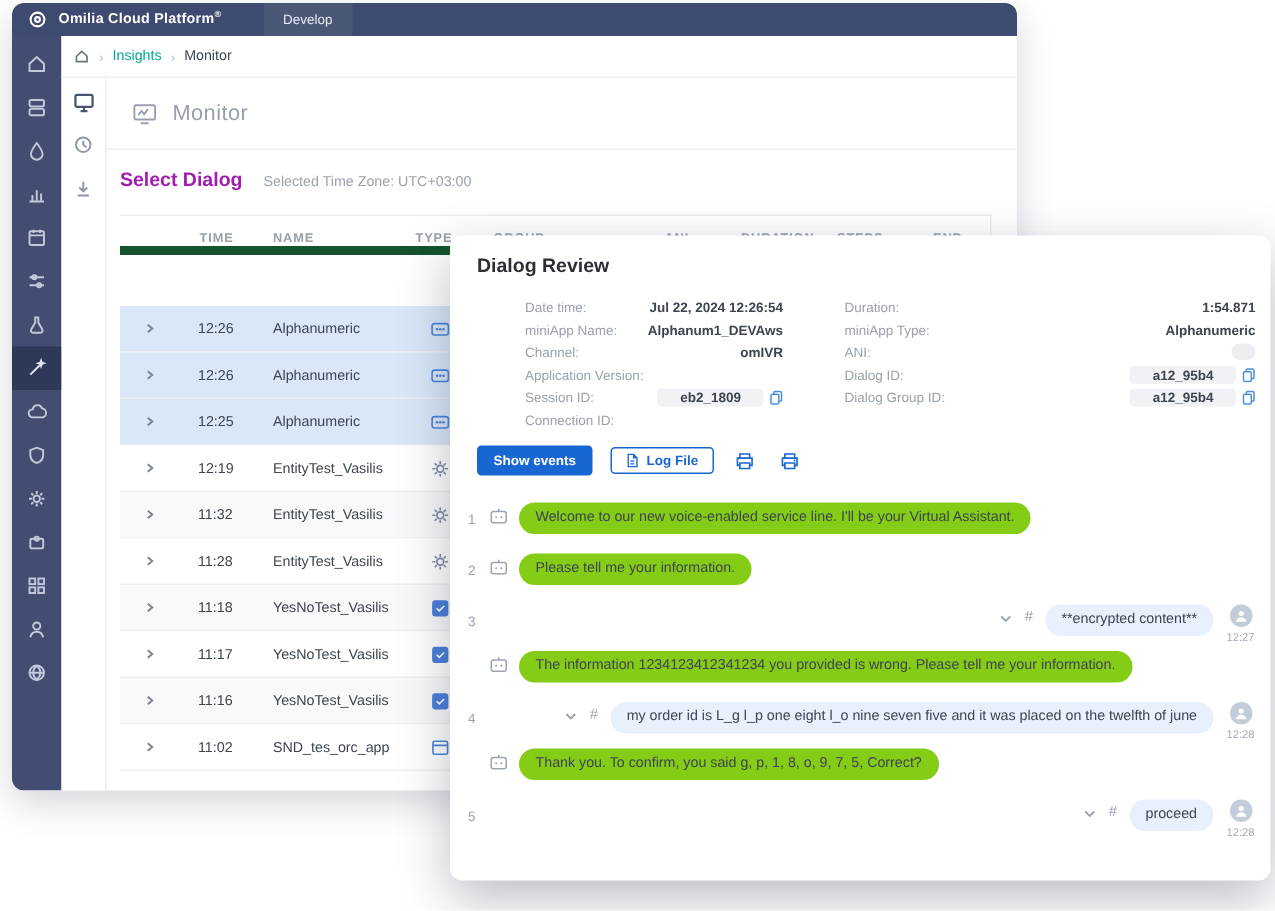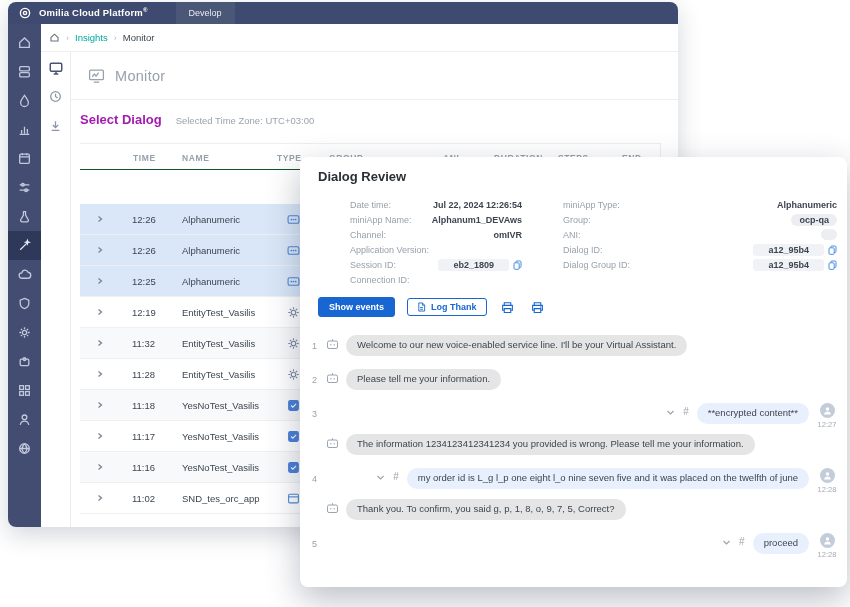--- a/index.html
+++ b/index.html
@@ -65,21 +65,21 @@
   
   .seldlg { position:absolute; left:72px; top:110px; display:flex; align-items:baseline; gap:14px; }
   .seldlg-title { font-size:13px; font-weight:bold; color:#a21caf; }
   .tz { font-size:9.5px; color:#9aa3ad; }
 
   
   .table {
     position:absolute; left:72px; top:141px; width:581px; bottom:8px;
     border-top:1px solid #eee; border-right:1px solid #eee;
   }
-  .thead { position:relative; height:26px; border-bottom:1px solid #14532d; }
+  .thead { position:relative; height:26px; border-bottom:6px solid #14532d; }
   .th { position:absolute; top:9px; font-size:8.5px; font-weight:bold; color:#97a0ab; letter-spacing:.6px; }
   .th-time{left:53px} .th-name{left:102px} .th-type{left:197px} .th-group{left:249px}
   .th-ani{left:363px} .th-duration{left:414px} .th-steps{left:478px} .th-end{left:542px}
   .tspacer { height:34px; }
   .trow {
     height:31px; display:flex; align-items:center; border-bottom:1px solid #efefef;
     font-size:9.5px; color:#3c4550; cursor:pointer; background:#fff;
   }
   .tbody .trow:nth-child(odd) { background:#f8f9fa; }
   .tbody .trow.selected { background:#d9e7f8; }
@@ -124,21 +124,21 @@
   .chat { position:absolute; left:12px; top:170px; right:8px; bottom:0; overflow:hidden; }
   .step { position:relative; padding-left:14px; margin-bottom:13px; }
   .step:first-child { margin-top:8px; }
   .step-num { position:absolute; left:0; top:6px; font-size:9px; color:#98a1ac; }
   .bot-row { display:flex; align-items:flex-start; gap:7px; }
   .bot-row + .bot-row, .user-row + .bot-row { margin-top:5px; }
   .bot-badge { margin-top:3px; }
   .bubble {
     font-size:9.5px; color:#3c4550; padding:5px 11px; border-radius:13px; white-space:nowrap; line-height:1.15;
   }
-  .bubble-bot  { background:#e5e5e5; }
+  .bubble-bot  { background:#84cc16; }
   .bubble-user { background:#e7f0fc; }
   .user-row { display:flex; align-items:flex-start; justify-content:flex-end; gap:8px; padding-right:2px; }
   .uctl { margin-top:5px; cursor:pointer; }
   .hash { font-size:10px; color:#9aa3ad; margin-top:3px; cursor:pointer; }
   .av-col { display:flex; flex-direction:column; align-items:center; width:20px; }
   .avatar { width:15px; height:15px; border-radius:50%; background:#c3cdda; display:flex; align-items:center; justify-content:center; }
   .msg-time { font-size:7.5px; color:#a3abb5; margin-top:2px; }
 </style>
 </head>
 <body>
@@ -510,28 +510,26 @@
             </span>
         </span>
       </div>
       <div class="frow">
         <span class="flabel">Connection ID:</span>
         <span class="fvalue"></span>
       </div>
     </div>
     <div class="fcol fcol-right">
       <div class="frow">
+        <span class="flabel">Duration:</span>
+        <span class="fvalue">1:54.871</span>
+      </div>
+      <div class="frow">
         <span class="flabel">miniApp Type:</span>
         <span class="fvalue">Alphanumeric</span>
-      </div>
-      <div class="frow">
-        <span class="flabel">Group:</span>
-        <span class="fvalue">
-            <span class="pill">ocp-qa</span>
-          </span>
       </div>
       <div class="frow">
         <span class="flabel">ANI:</span>
         <span class="fvalue">
             <span class="pill pill-empty"></span>
           </span>
       </div>
       <div class="frow">
         <span class="flabel">Dialog ID:</span>
         <span class="fvalue">
@@ -558,21 +556,21 @@
       </div>
     </div>
   </div>
 
   <div class="btnrow">
     <div class="btn-primary">Show events</div>
     <div class="btn-outline">
       <svg width="9" height="10" viewBox="0 0 10 11" fill="none" stroke="#1766d1">
           <path d="M2 1h4l2.5 2.5V10H2zM6 1v2.5h2.5M3.5 6h3M3.5 8h3"></path>
         </svg>
-      <span>Log Thank</span>
+      <span>Log File</span>
     </div>
     <div class="iconbtn">
       <svg width="13" height="12" viewBox="0 0 12 11" fill="none" stroke="#1766d1">
           <path d="M3 4V1.5h6V4M3 8.5H1.5V4h9v4.5H9M3 7h6v3.5H3z"></path>
         </svg>
     </div>
     <div class="iconbtn">
       <svg width="13" height="12" viewBox="0 0 12 11" fill="none" stroke="#1766d1">
           <path d="M3 4V1.5h6V4M3 8.5H1.5V4h9v4.5H9M3 7h6v3.5H3z"></path>
           <circle cx="9" cy="5.5" r=".6" fill="#1766d1" stroke="none"></circle>

